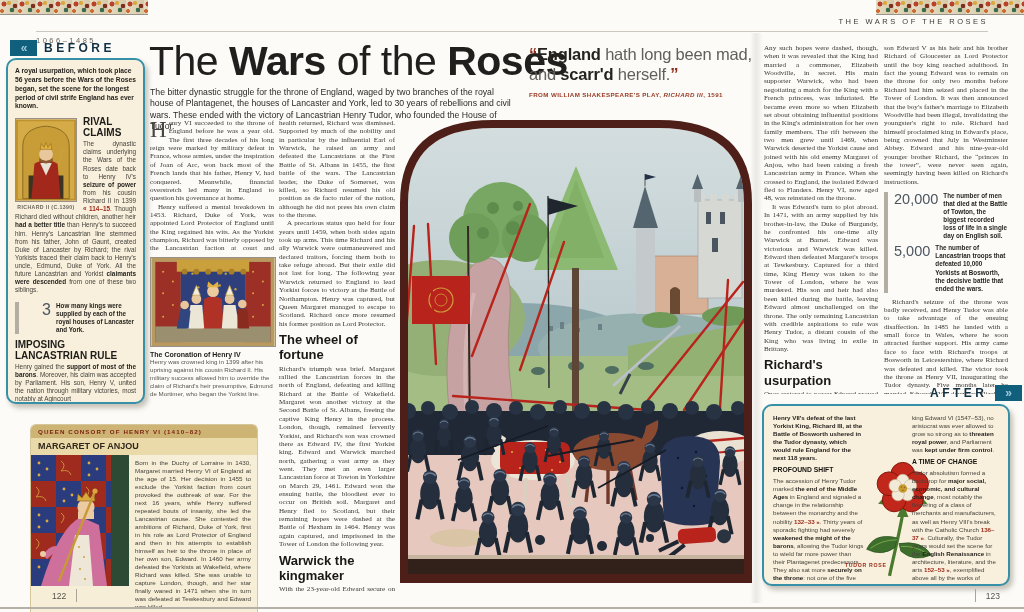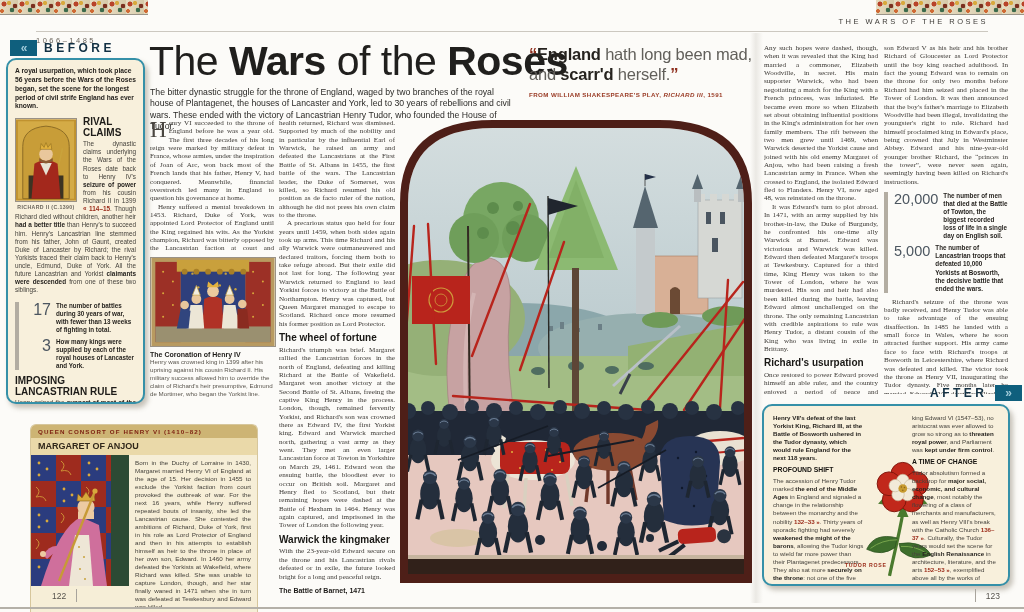--- a/index.html
+++ b/index.html
@@ -54,21 +54,21 @@
   
   .main-title { position:absolute; left:149px; top:38px; font-size:41px; letter-spacing:-0.5px; color:#201f1d; white-space:nowrap; }
   .tw-light { font-weight:400; }
   .tw-bold { font-weight:700; }
   .standfirst { position:absolute; left:150px; top:87px; width:362px; font-size:8.7px; font-weight:400; line-height:1.32; color:#2b2a27; }
   
   .col { position:absolute; font-family:"Liberation Serif", serif; font-size:7.1px; line-height:1.18;
     color:#3a3733; text-align:justify; overflow:hidden; }
   .col p { margin:0; }
   .ind { text-indent:8px; }
-  .col-h { font-family:"Liberation Sans", sans-serif; font-size:10px; font-weight:700; color:#191815; margin:4px 0 2px; text-align:left; }
+  .col-h { font-family:"Liberation Sans", sans-serif; font-size:13px; font-weight:700; color:#191815; margin:4px 0 2px; text-align:left; }
   .dropcap { float:left; font-size:23px; line-height:19px; padding:1px 2px 0 0; color:#4a4640; }
   .col1 { left:150px; top:119px; width:124px; height:135px; }
   .col2 { left:279px; top:119px; width:116px; height:476px; }
   .col3 { left:764px; top:44px; width:114px; height:350px; }
   .col4 { left:884px; top:44px; width:124px; height:350px; }
   .coronation { position:absolute; left:150px; top:257px; width:126px; }
   .cap-h { font-size:7px; font-weight:700; color:#1d1b18; margin-top:4px; }
   .cap-t { font-size:6.2px; line-height:1.28; color:#5a564e; }
   .inline-cap { font-family:"Liberation Sans", sans-serif; text-align:left; margin-top:6px; }
   .stat2 { font-family:"Liberation Sans", sans-serif; text-align:left; border-left:4px solid #b3ada2; padding-left:6px; margin:6px 0 5px; }
@@ -142,24 +142,20 @@
           <path d="M25,31 L37,31 L36,25 L33,29 L31,24 L29,29 L26,25 Z" fill="#e3b23e" stroke="#8a6a1c" stroke-width="0.6"></path>
           <line x1="44" y1="48" x2="48" y2="30" stroke="#c9a33c" stroke-width="1.5"></line>
         </svg>
         <div class="fig-cap">RICHARD II (C.1390)</div>
       </div>
       <div class="sb-h">RIVAL CLAIMS</div>
       <div class="sb-t"><span>The dynastic claims underlying the Wars of the Roses date back to Henry IV's </span><span class="seg-b">seizure of power</span><span> from his cousin Richard II in 1399 </span><span class="seg-r">« 114–15</span><span>. Though Richard died without children, another heir </span><span class="seg-b">had a better title</span><span> than Henry's to succeed him. Henry's Lancastrian line stemmed from his father, John of Gaunt, created Duke of Lancaster by Richard; the rival Yorkists traced their claim back to Henry's uncle, Edmund, Duke of York. All the future Lancastrian and Yorkist </span><span class="seg-b">claimants were descended</span><span> from one of these two siblings.</span></div>
     </div>
     <div class="stat-block">
       <div class="stat-row">
-        <div class="stat-num">17</div>
-        <div class="stat-text">The number of battles during 30 years of war, with fewer than 13 weeks of fighting in total.</div>
-      </div>
-      <div class="stat-row">
         <div class="stat-num">3</div>
         <div class="stat-text">How many kings were supplied by each of the royal houses of Lancaster and York.</div>
       </div>
     </div>
     <div class="sb-h">IMPOSING LANCASTRIAN RULE</div>
     <div class="sb-t"><span>Henry gained the </span><span class="seg-b">support of most of the barons</span><span>. Moreover, his claim was accepted by Parliament. His son, Henry V, united the nation through military victories, most notably at Agincourt </span></div>
   </div>
 
   <div class="margaret-box">
     <div class="kicker">QUEEN CONSORT OF HENRY VI (1410–82)</div>

